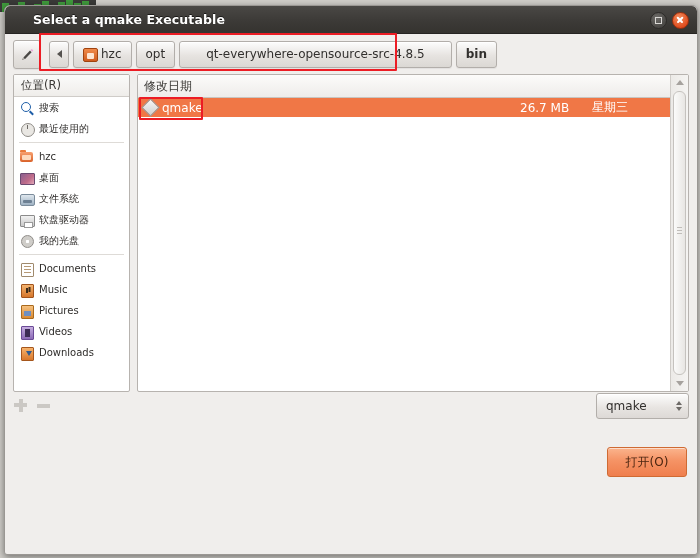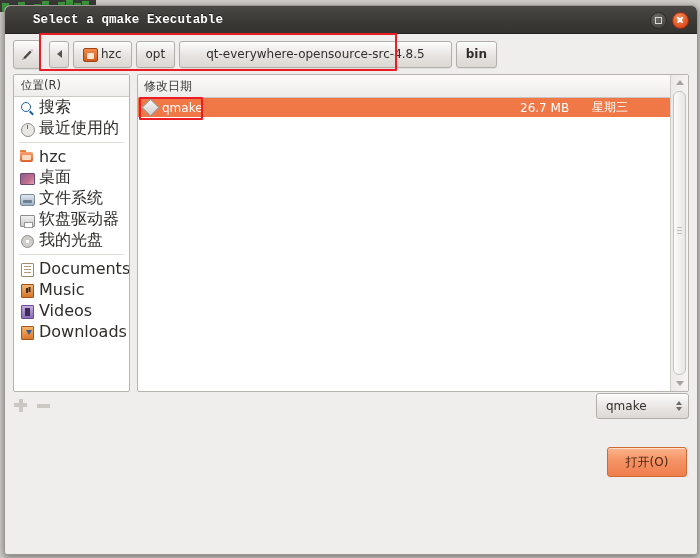--- a/index.html
+++ b/index.html
@@ -23,21 +23,21 @@
     border-radius:6px 6px 3px 3px;
     box-shadow:0 2px 7px rgba(0,0,0,.45);
     overflow:hidden;
   }
   
   #titlebar{
     height:27px;
     background:linear-gradient(to bottom,#4a4845 0%,#3c3a37 55%,#35332f 100%);
     border-bottom:1px solid #262422;
     border-radius:5px 5px 0 0;
-    display:flex;align-items:center;position:relative;font-family:Liberation Mono, monospace;
+    display:flex;align-items:center;position:relative;
   }
   #title-text{
     color:#ffffff;font-weight:bold;font-size:12.5px;
     margin-left:28px;letter-spacing:.1px;
     text-shadow:0 -1px 0 rgba(0,0,0,.6);
   }
   .win-btns{position:absolute;right:8px;top:6px;display:flex;gap:5px;}
   .wbtn{width:15px;height:15px;border-radius:50%;position:relative;}
   .wbtn.max{background:radial-gradient(circle at 40% 32%,#6e6c69,#4a4845 70%);border:1px solid #2d2b29;}
   .wbtn.max::after{content:"";position:absolute;left:4px;top:4px;width:5px;height:5px;border:1.3px solid #d9d7d4;}
@@ -74,21 +74,21 @@
   
   #sidebar{
     width:115px;background:#ffffff;border:1px solid #b7b3af;
     border-radius:2px;overflow:hidden;display:flex;flex-direction:column;
   }
   #places-head{
     height:21px;line-height:21px;padding-left:7px;font-size:11.5px;color:#3a3835;
     background:linear-gradient(to bottom,#fbfbfa,#efedea);
     border-bottom:1px solid #cfccc8;
   }
-  .sb-item{height:21px;display:flex;align-items:center;padding-left:6px;gap:5px;font-size:16px;color:#2f2d2b;}
+  .sb-item{height:21px;display:flex;align-items:center;padding-left:6px;gap:5px;font-size:10px;color:#2f2d2b;}
   .sb-sep{height:1px;background:#dedbd7;margin:3px 5px;}
   .sb-ico{width:14px;height:14px;flex:0 0 14px;position:relative;}
 
   
   .ic-search{border:1.8px solid #1f5fa8;border-radius:50%;width:8px;height:8px;position:absolute;left:1px;top:1px;}
   .ic-search::after{content:"";position:absolute;right:-4px;bottom:-3px;width:5px;height:1.8px;background:#1f5fa8;transform:rotate(45deg);}
   .ic-recent{width:12px;height:12px;border:1.6px solid #8e8b86;border-radius:50%;position:absolute;left:1px;top:1px;background:#e9e7e3;}
   .ic-recent::after{content:"";position:absolute;left:4.5px;top:1.5px;width:1.4px;height:4px;background:#6d6a66;}
   .ic-folder{position:absolute;left:0;top:2px;width:13px;height:10px;background:linear-gradient(to bottom,#f7a070,#d9622a);border-radius:1px 2px 2px 2px;}
   .ic-folder::before{content:"";position:absolute;left:0;top:-2px;width:6px;height:2px;background:#e87b3c;border-radius:1px 1px 0 0;}
@@ -292,20 +292,26 @@
         <span>Documents</span>
       </div>
       <div class="sb-item">
         <span class="sb-ico">
             <span class="ic-music"></span>
           </span>
         <span>Music</span>
       </div>
       <div class="sb-item">
         <span class="sb-ico">
+            <span class="ic-pics"></span>
+          </span>
+        <span>Pictures</span>
+      </div>
+      <div class="sb-item">
+        <span class="sb-ico">
             <span class="ic-vids"></span>
           </span>
         <span>Videos</span>
       </div>
       <div class="sb-item">
         <span class="sb-ico">
             <span class="ic-dl"></span>
           </span>
         <span>Downloads</span>
       </div>

